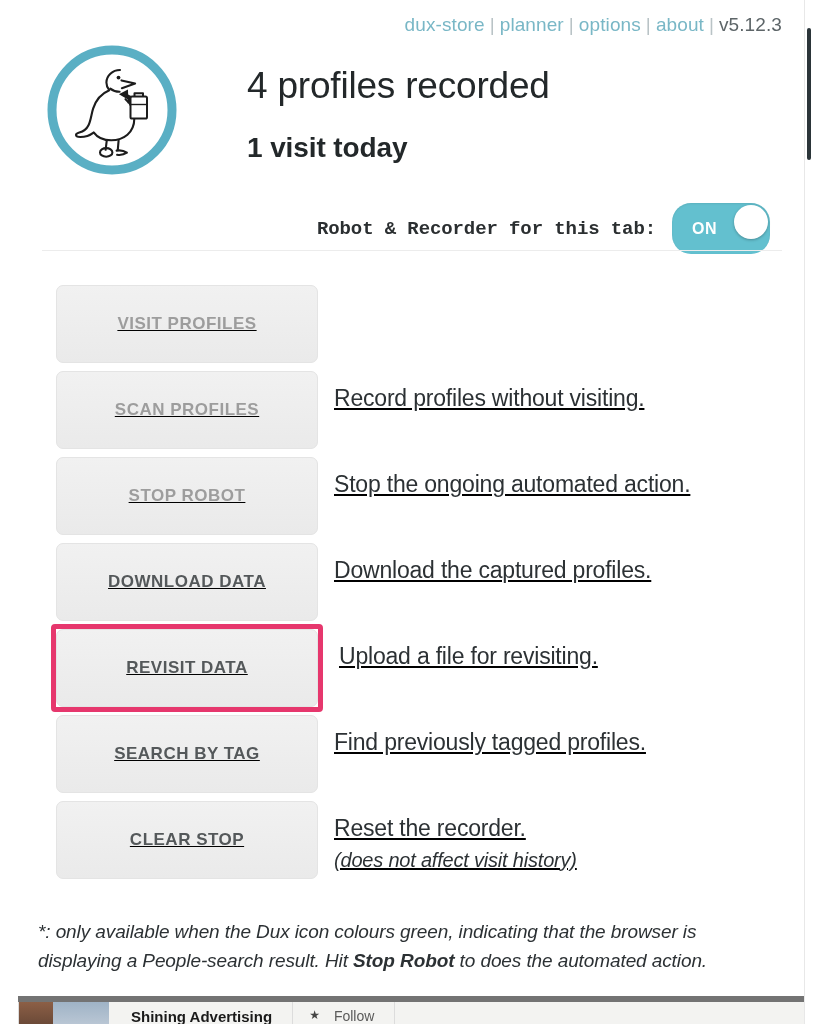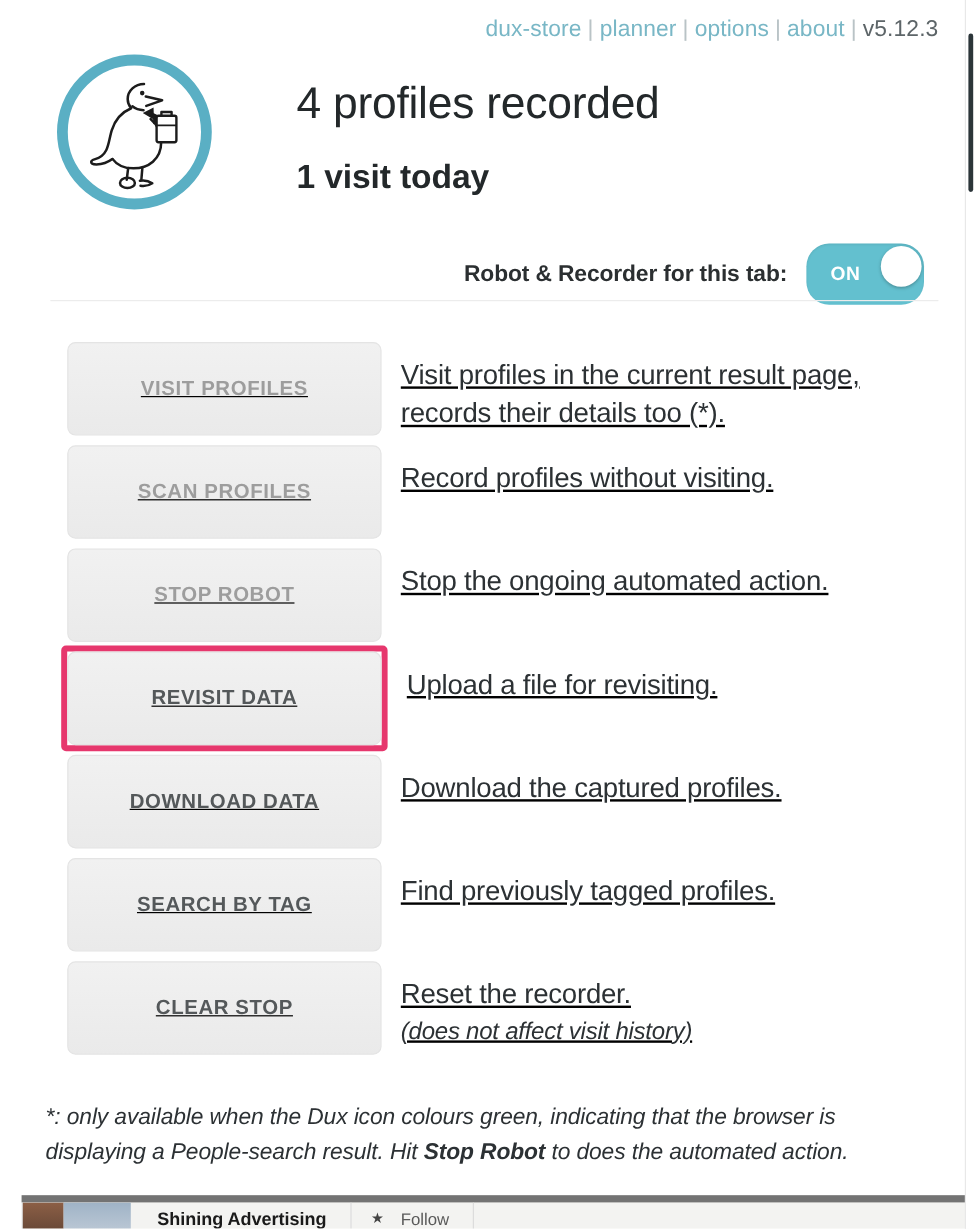--- a/index.html
+++ b/index.html
@@ -84,20 +84,21 @@
     top: 203px;
     display: flex;
     align-items: center;
     gap: 16px;
   }
   #toggle-label {
     font-size: 19px;
     font-weight: bold;
     color: #2b2f31;
     letter-spacing: -0.1px;
+    font-family: Liberation Mono, monospace;
   }
   #toggle-switch {
     width: 98px;
     height: 51px;
     border-radius: 19px;
     background: #63c0cf;
     position: relative;
     display: flex;
     align-items: center;
     box-shadow: inset 0 1px 2px rgba(0,0,0,.08);
@@ -344,49 +345,48 @@
   </div>
 
   <div id="divider"></div>
 
   <div id="rows">
 
     <div class="row">
       <div class="btn-wrap">
         <div class="btn disabled">VISIT PROFILES</div>
       </div>
-      <div class="desc">Visit profiles in the current result page, records their details too (*).</div>
     </div>
 
     <div class="row">
       <div class="btn-wrap">
         <div class="btn disabled">SCAN PROFILES</div>
       </div>
       <div class="desc">Record profiles without visiting.</div>
     </div>
 
     <div class="row">
       <div class="btn-wrap">
         <div class="btn disabled">STOP ROBOT</div>
       </div>
       <div class="desc">Stop the ongoing automated action.</div>
+    </div>
+
+    <div class="row">
+      <div class="btn-wrap">
+        <div class="btn">DOWNLOAD DATA</div>
+      </div>
+      <div class="desc">Download the captured profiles.</div>
     </div>
 
     <div class="row">
       <div class="btn-wrap highlighted">
         <div class="btn">REVISIT DATA</div>
       </div>
       <div class="desc">Upload a file for revisiting.</div>
-    </div>
-
-    <div class="row">
-      <div class="btn-wrap">
-        <div class="btn">DOWNLOAD DATA</div>
-      </div>
-      <div class="desc">Download the captured profiles.</div>
     </div>
 
     <div class="row">
       <div class="btn-wrap">
         <div class="btn">SEARCH BY TAG</div>
       </div>
       <div class="desc">Find previously tagged profiles.</div>
     </div>
 
     <div class="row">

